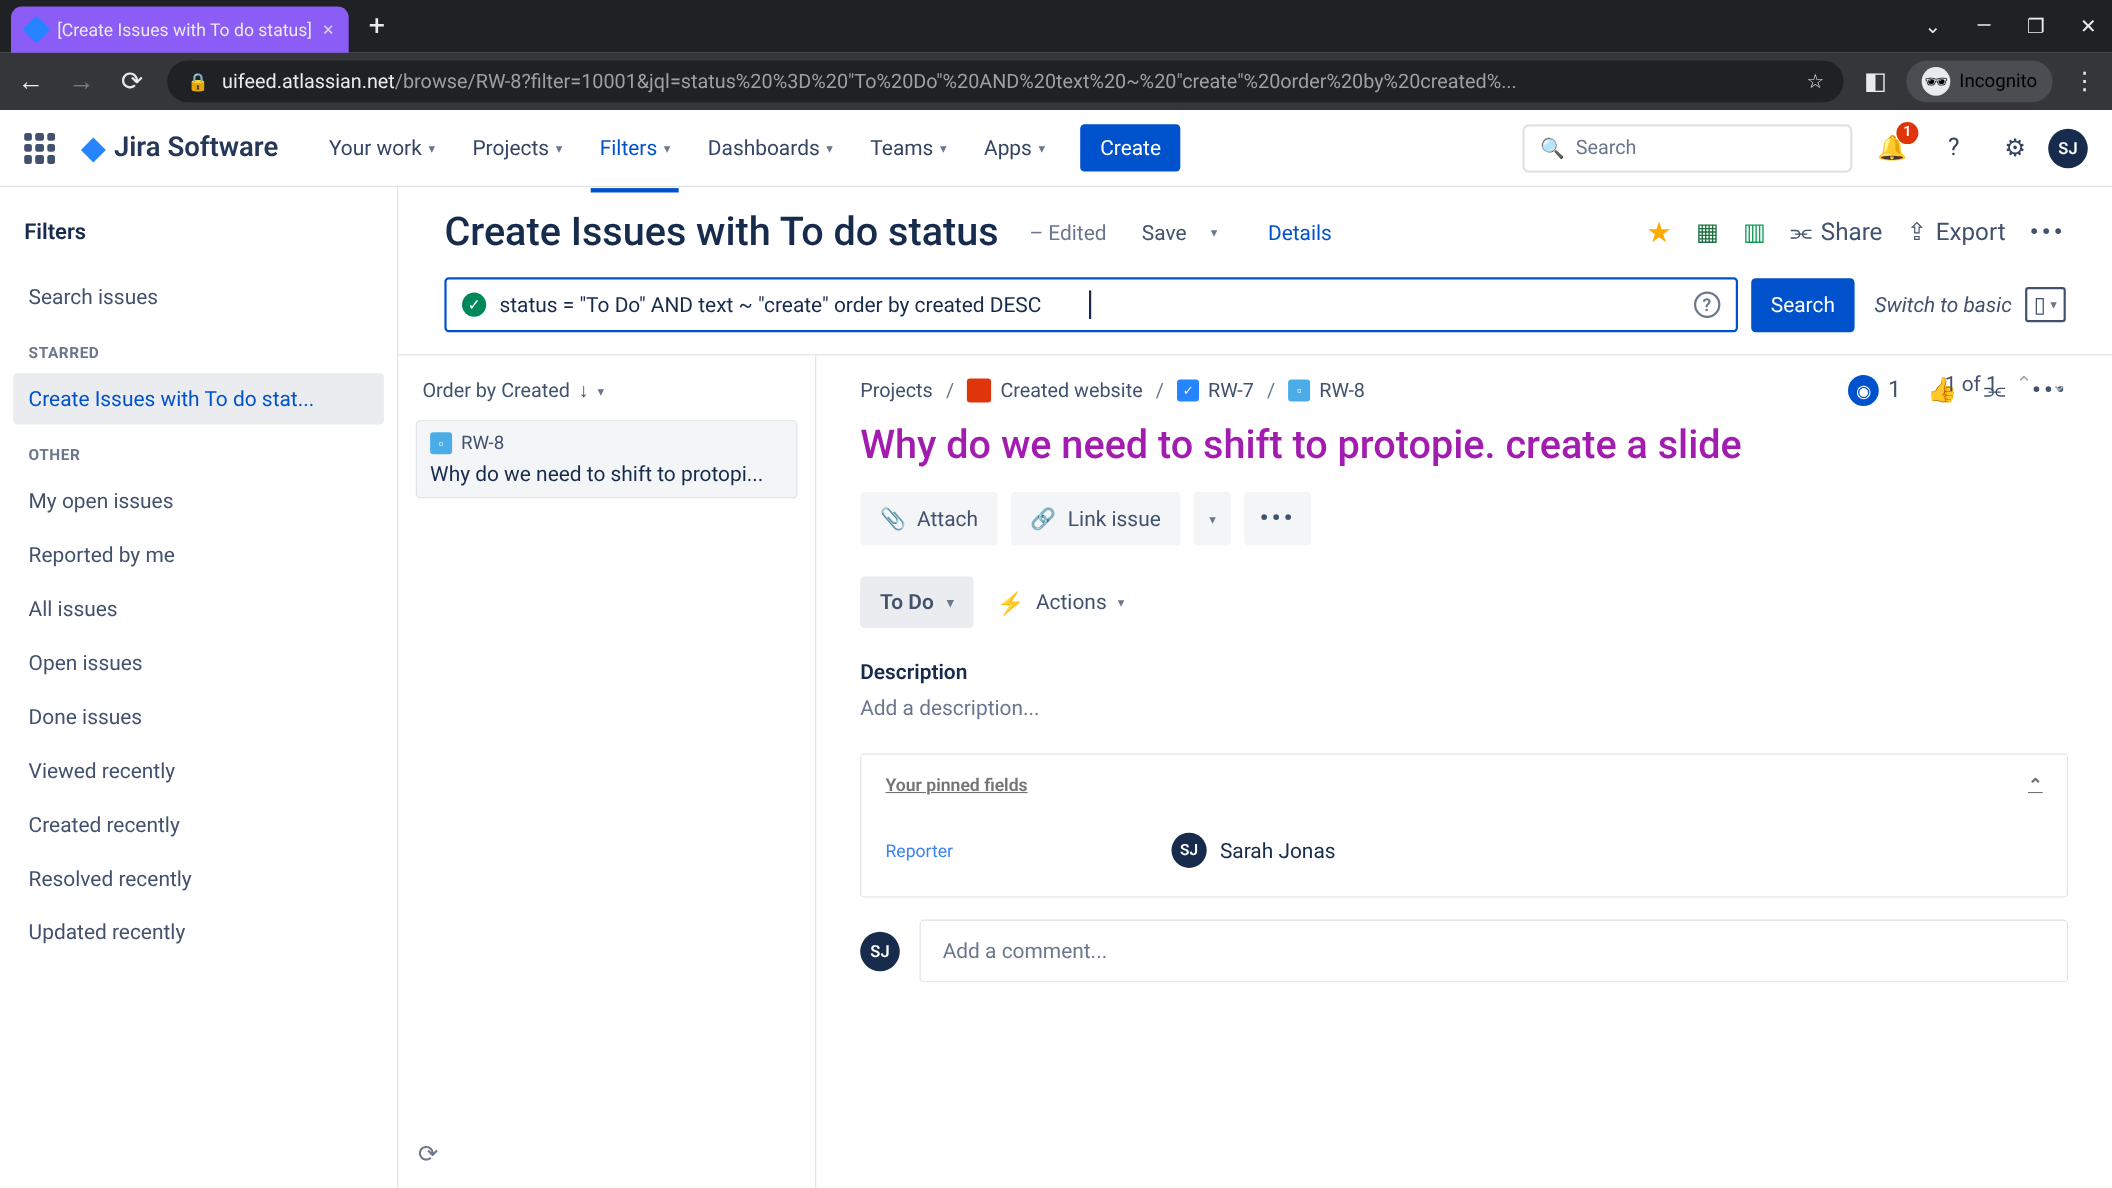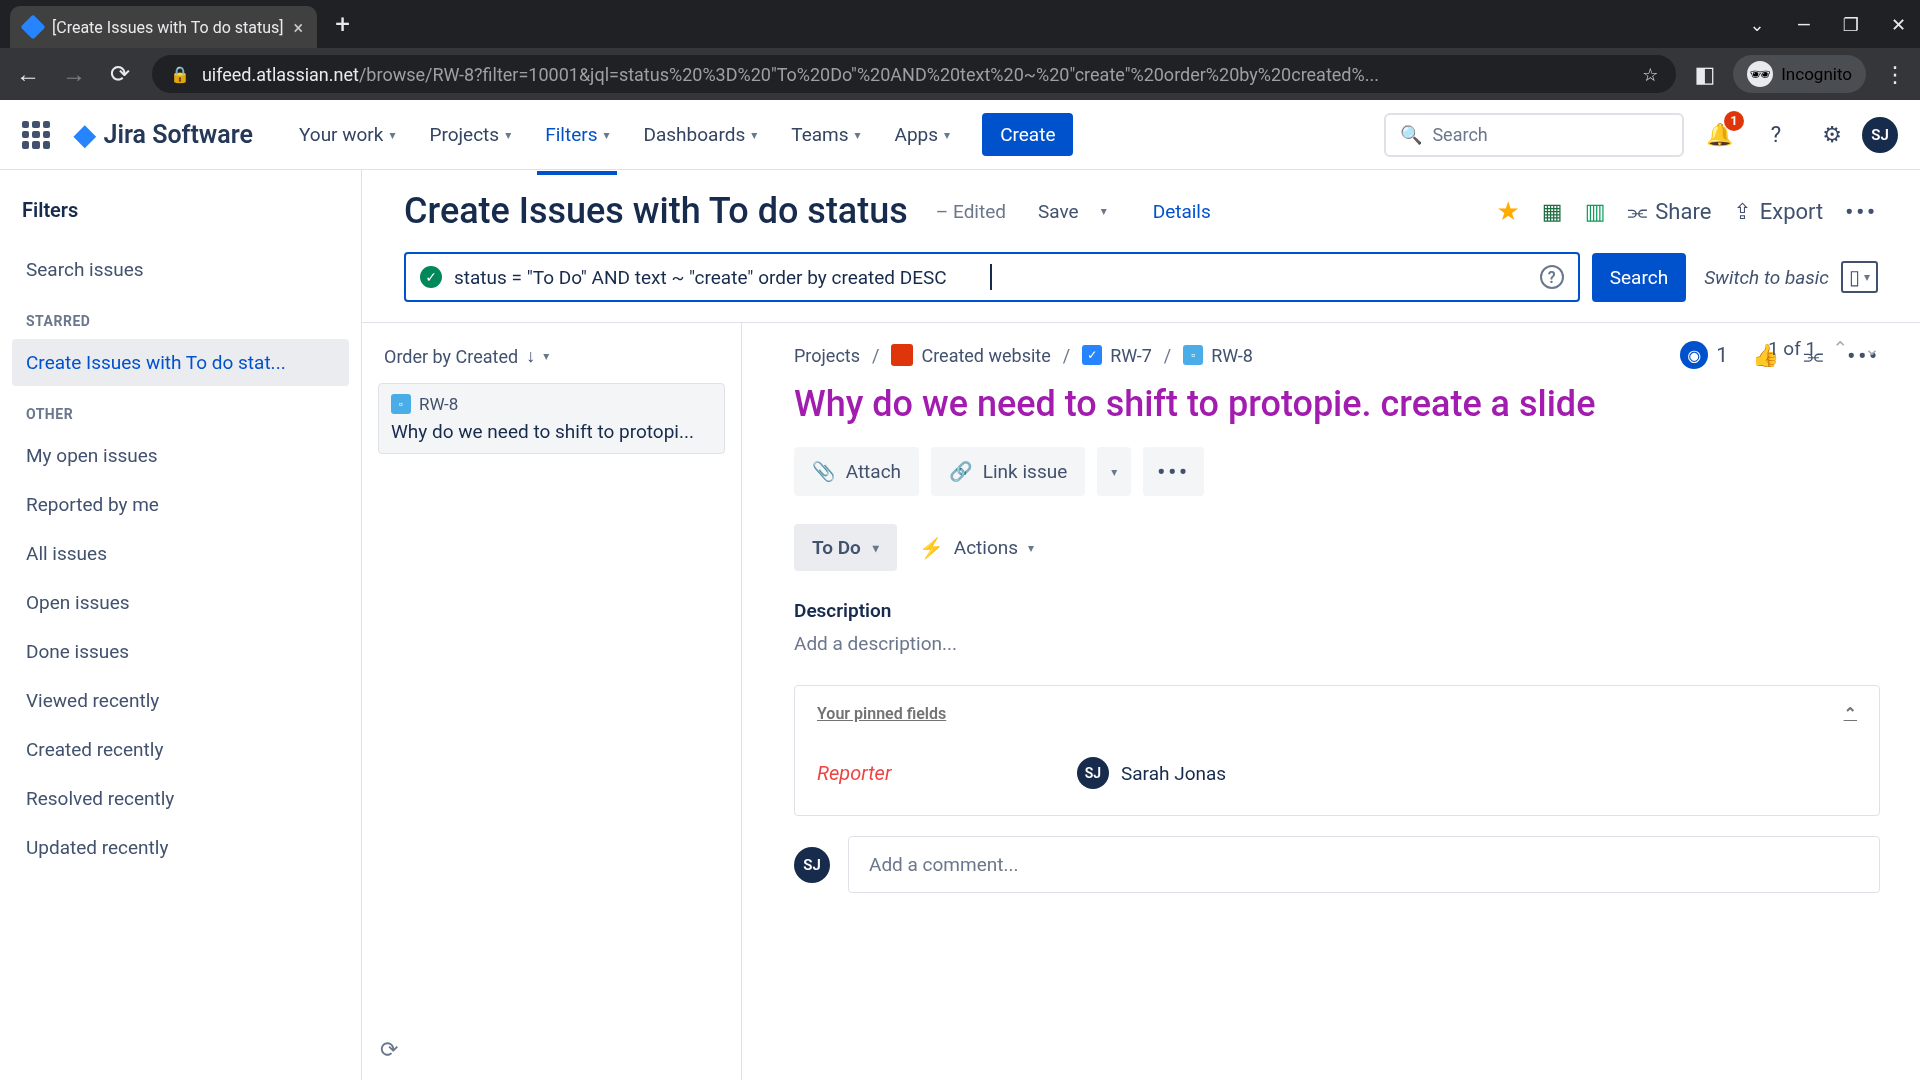--- a/index.html
+++ b/index.html
@@ -1,20 +1,20 @@
 <!DOCTYPE html>
 <html><head>
   <meta charset="utf-8">
   <style>
     * { margin: 0; padding: 0; box-sizing: border-box; font-family: -apple-system, BlinkMacSystemFont, "Segoe UI", Roboto, sans-serif; }
     body { width: 1920px; height: 1080px; overflow: hidden; background: #fff; transform-origin: top left; }
     
     
     .browser-chrome { background: #202124; height: 48px; display: flex; align-items: center; }
-    .tab { background: #404040; height: 42px; margin-top: 6px; border-radius: 10px 10px 0 0; display: flex; align-items: center; padding: 0 14px; margin-left: 10px; min-width: 300px; color: #e8eaed; font-size: 16px; gap: 10px; }
+    .tab { background: #8b5cf6; height: 42px; margin-top: 6px; border-radius: 10px 10px 0 0; display: flex; align-items: center; padding: 0 14px; margin-left: 10px; min-width: 300px; color: #e8eaed; font-size: 16px; gap: 10px; }
     .tab-icon { width: 18px; height: 18px; background: #2684ff; border-radius: 3px; position: relative; transform: rotate(45deg); }
     .tab-close { margin-left: auto; font-size: 18px; cursor: pointer; opacity: 0.8; }
     .new-tab { color: #e8eaed; font-size: 26px; margin-left: 18px; cursor: pointer; }
     .window-controls { margin-left: auto; display: flex; color: #e8eaed; padding-right: 14px; gap: 32px; font-size: 18px; }
     
     .address-bar-row { background: #35363a; height: 52px; display: flex; align-items: center; padding: 0 14px; gap: 18px; }
     .nav-btn { color: #e8eaed; font-size: 24px; cursor: pointer; width: 28px; text-align: center; }
     .nav-btn.disabled { opacity: 0.4; }
     .address-bar { flex: 1; background: #202124; border-radius: 20px; height: 38px; display: flex; align-items: center; padding: 0 18px; color: #e8eaed; font-size: 18px; gap: 12px; }
     .lock-icon { font-size: 16px; }
@@ -70,21 +70,21 @@
     .jql-row { padding: 10px 42px 20px; display: flex; align-items: center; gap: 12px; }
     .jql-input { flex: 1; border: 2px solid #0052cc; border-radius: 4px; height: 50px; display: flex; align-items: center; padding: 0 14px; gap: 12px; font-size: 19px; color: #172b4d; }
     .jql-valid { width: 22px; height: 22px; background: #00875a; border-radius: 50%; color: #fff; display: flex; align-items: center; justify-content: center; font-size: 14px; }
     .jql-text { flex: 1; }
     .jql-help { width: 24px; height: 24px; border: 2px solid #6b778c; border-radius: 50%; color: #6b778c; display: flex; align-items: center; justify-content: center; font-size: 16px; font-weight: 600; }
     .search-btn { background: #0052cc; color: #fff; padding: 13px 18px; border-radius: 4px; font-size: 19px; cursor: pointer; }
     .switch-link { color: #42526e; font-size: 19px; margin-left: 6px; cursor: pointer; font-style: italic; }
     .layout-toggle { margin-left: auto; color: #42526e; font-size: 20px; border: 2px solid #42526e; border-radius: 3px; padding: 2px 6px; display: flex; align-items: center; gap: 4px; }
     
     
-    .split { flex: 1; display: flex; border-top: 1px solid #dfe1e6; overflow: hidden; gap: 12px; }
+    .split { flex: 1; display: flex; border-top: 1px solid #dfe1e6; overflow: hidden; }
     .issue-list { width: 380px; border-right: 1px solid #dfe1e6; padding: 14px 4px; position: relative; }
     .order-by { padding: 8px 18px; font-size: 18px; color: #42526e; display: flex; align-items: center; gap: 8px; }
     .issue-card { margin: 8px 12px; padding: 10px 12px; border: 1px solid #dfe1e6; border-radius: 4px; background: #f4f5f7; cursor: pointer; }
     .issue-card-key { display: flex; align-items: center; gap: 8px; font-size: 17px; color: #42526e; margin-bottom: 6px; }
     .issue-type-icon { width: 20px; height: 20px; background: #4bade8; border-radius: 3px; display: flex; align-items: center; justify-content: center; color: #fff; font-size: 12px; }
     .issue-card-title { font-size: 19px; color: #172b4d; white-space: nowrap; overflow: hidden; text-overflow: ellipsis; }
     .refresh-icon { position: absolute; bottom: 18px; left: 18px; font-size: 22px; color: #6b778c; cursor: pointer; }
     
     .issue-detail { flex: 1; padding: 18px 40px; overflow-y: auto; position: relative; }
     .pagination { position: absolute; top: 14px; right: 40px; display: flex; align-items: center; gap: 16px; font-size: 19px; color: #42526e; }
@@ -109,21 +109,21 @@
     .actions-btn { color: #42526e; font-size: 19px; cursor: pointer; display: flex; align-items: center; gap: 10px; }
     .bolt { font-size: 20px; }
     
     .field-label { font-size: 19px; font-weight: 600; color: #172b4d; margin-bottom: 10px; }
     .field-placeholder { font-size: 19px; color: #6b778c; margin-bottom: 30px; cursor: text; }
     
     .panel { border: 1px solid #dfe1e6; border-radius: 4px; margin-bottom: 20px; }
     .panel-header { padding: 18px 22px; font-size: 16px; font-weight: 600; color: #737373; display: flex; justify-content: space-between; align-items: center; cursor: pointer; text-decoration: underline; }
     .panel-body { padding: 8px 22px 18px; }
     .field-row { display: flex; align-items: center; padding: 8px 0; }
-    .field-name { width: 260px; font-size: 20px; color: #ef4444; font-style: italic; }
+    .field-name { width: 260px; font-size: 16px; color: #3b82f6; }
     .field-value { display: flex; align-items: center; gap: 12px; font-size: 19px; color: #172b4d; }
     .mini-avatar { width: 32px; height: 32px; border-radius: 50%; background: #172b4d; color: #fff; display: flex; align-items: center; justify-content: center; font-size: 14px; font-weight: 600; }
     
     .comment-bar { display: flex; gap: 18px; align-items: center; margin-top: 10px; }
     .comment-input { flex: 1; border: 1px solid #dfe1e6; border-radius: 4px; padding: 16px 20px; font-size: 19px; color: #6b778c; cursor: text; }
   </style>
 </head>
 <body>
 
 <div class="browser-chrome">

